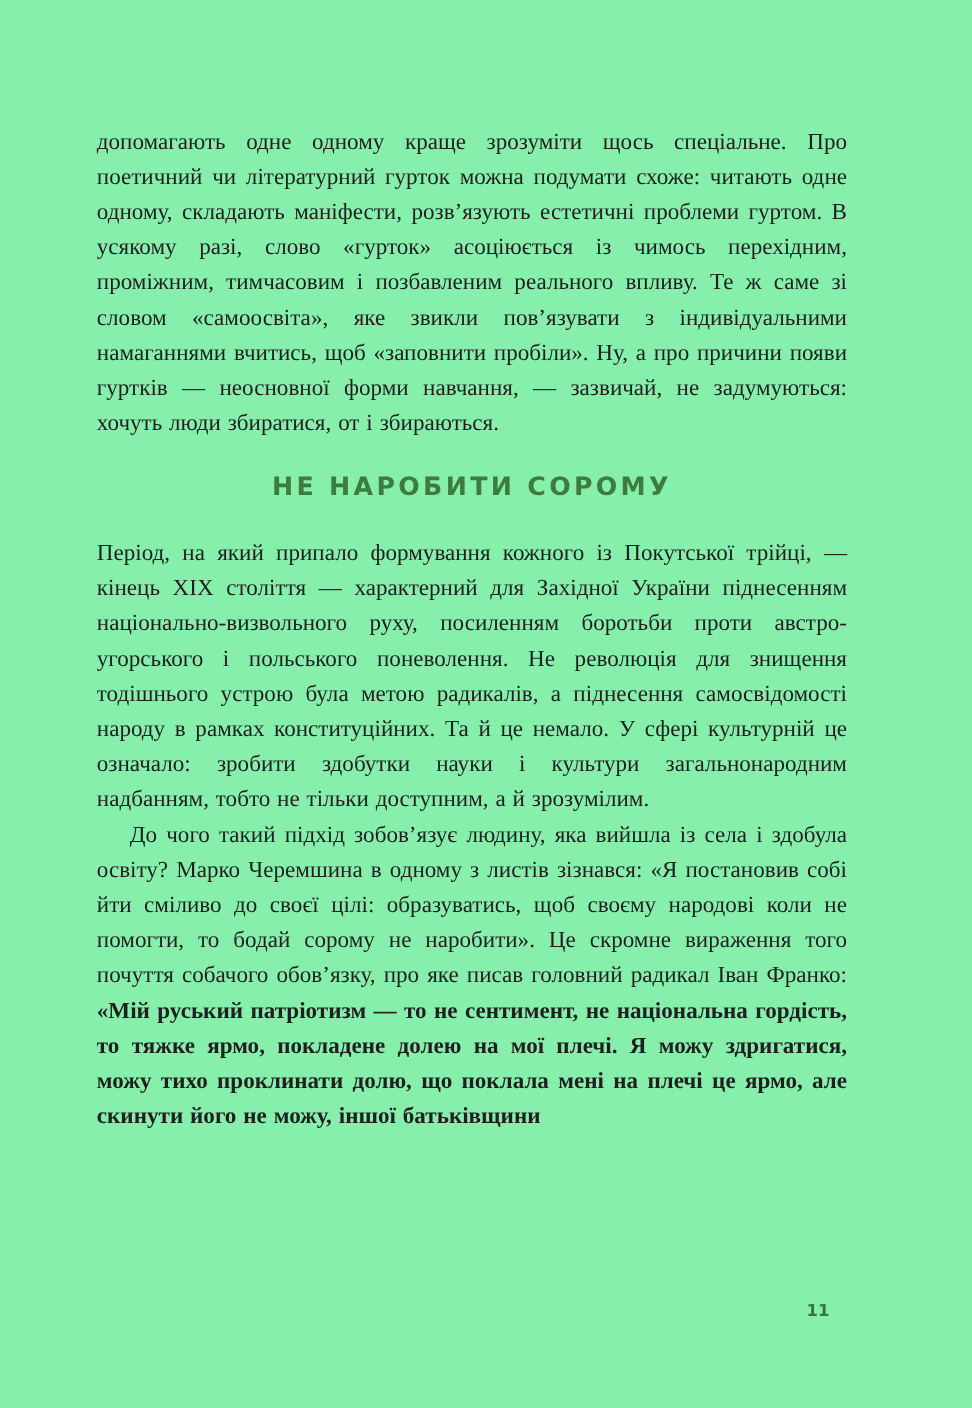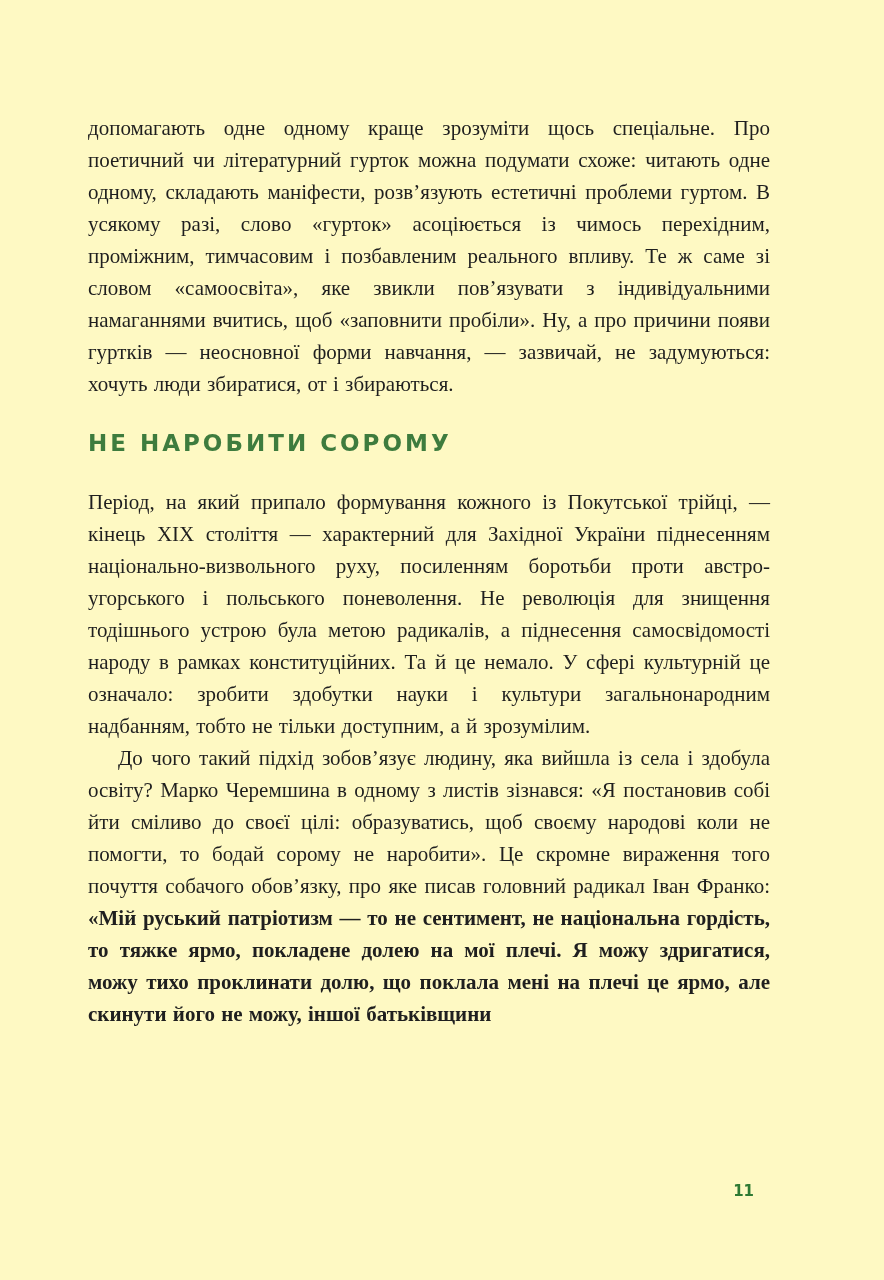--- a/index.html
+++ b/index.html
@@ -5,21 +5,21 @@
     * { margin: 0; padding: 0; box-sizing: border-box; }
 
     html, body {
       background: #ffffff;
     }
 
     .book-page {
       position: relative;
       width: 884px;
       height: 1280px;
-      background: #fef9c3;
+      background: #86efac;
       font-family: "Liberation Serif", "DejaVu Serif", serif;
       color: #1f1f1f;
       overflow: hidden;
     }
 
     .text-block {
       position: absolute;
       top: 112px;
       left: 88px;
       width: 682px;
@@ -40,21 +40,21 @@
 
     .para .bold {
       font-weight: bold;
     }
 
     .section-heading {
       font-family: "DejaVu Sans", "Liberation Sans", sans-serif;
       font-size: 23px;
       font-weight: bold;
       letter-spacing: 3px;
-      text-align: left;
+      text-align: center;
       color: #3e7c3e;
       margin-top: 30px;
       margin-bottom: 30px;
     }
 
     .page-number {
       position: absolute;
       right: 130px;
       top: 1182px;
       font-family: "DejaVu Sans", "Liberation Sans", sans-serif;

